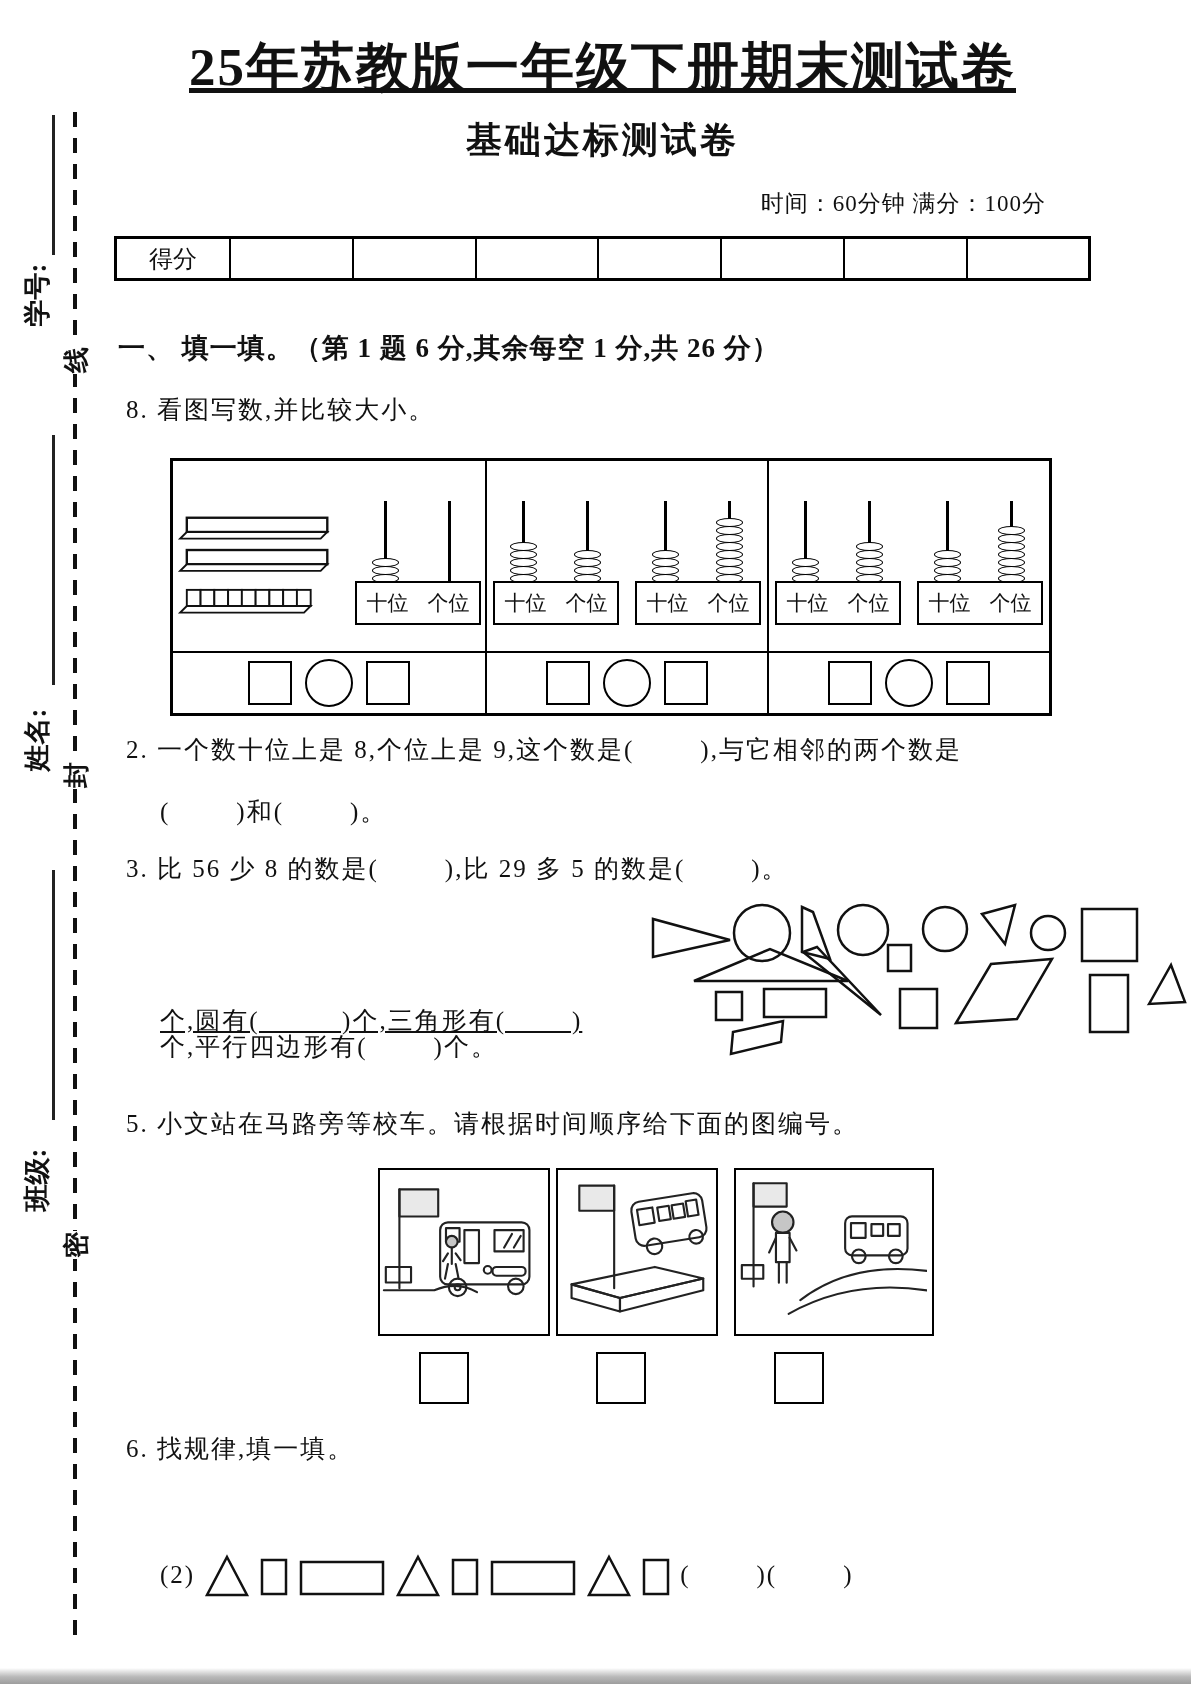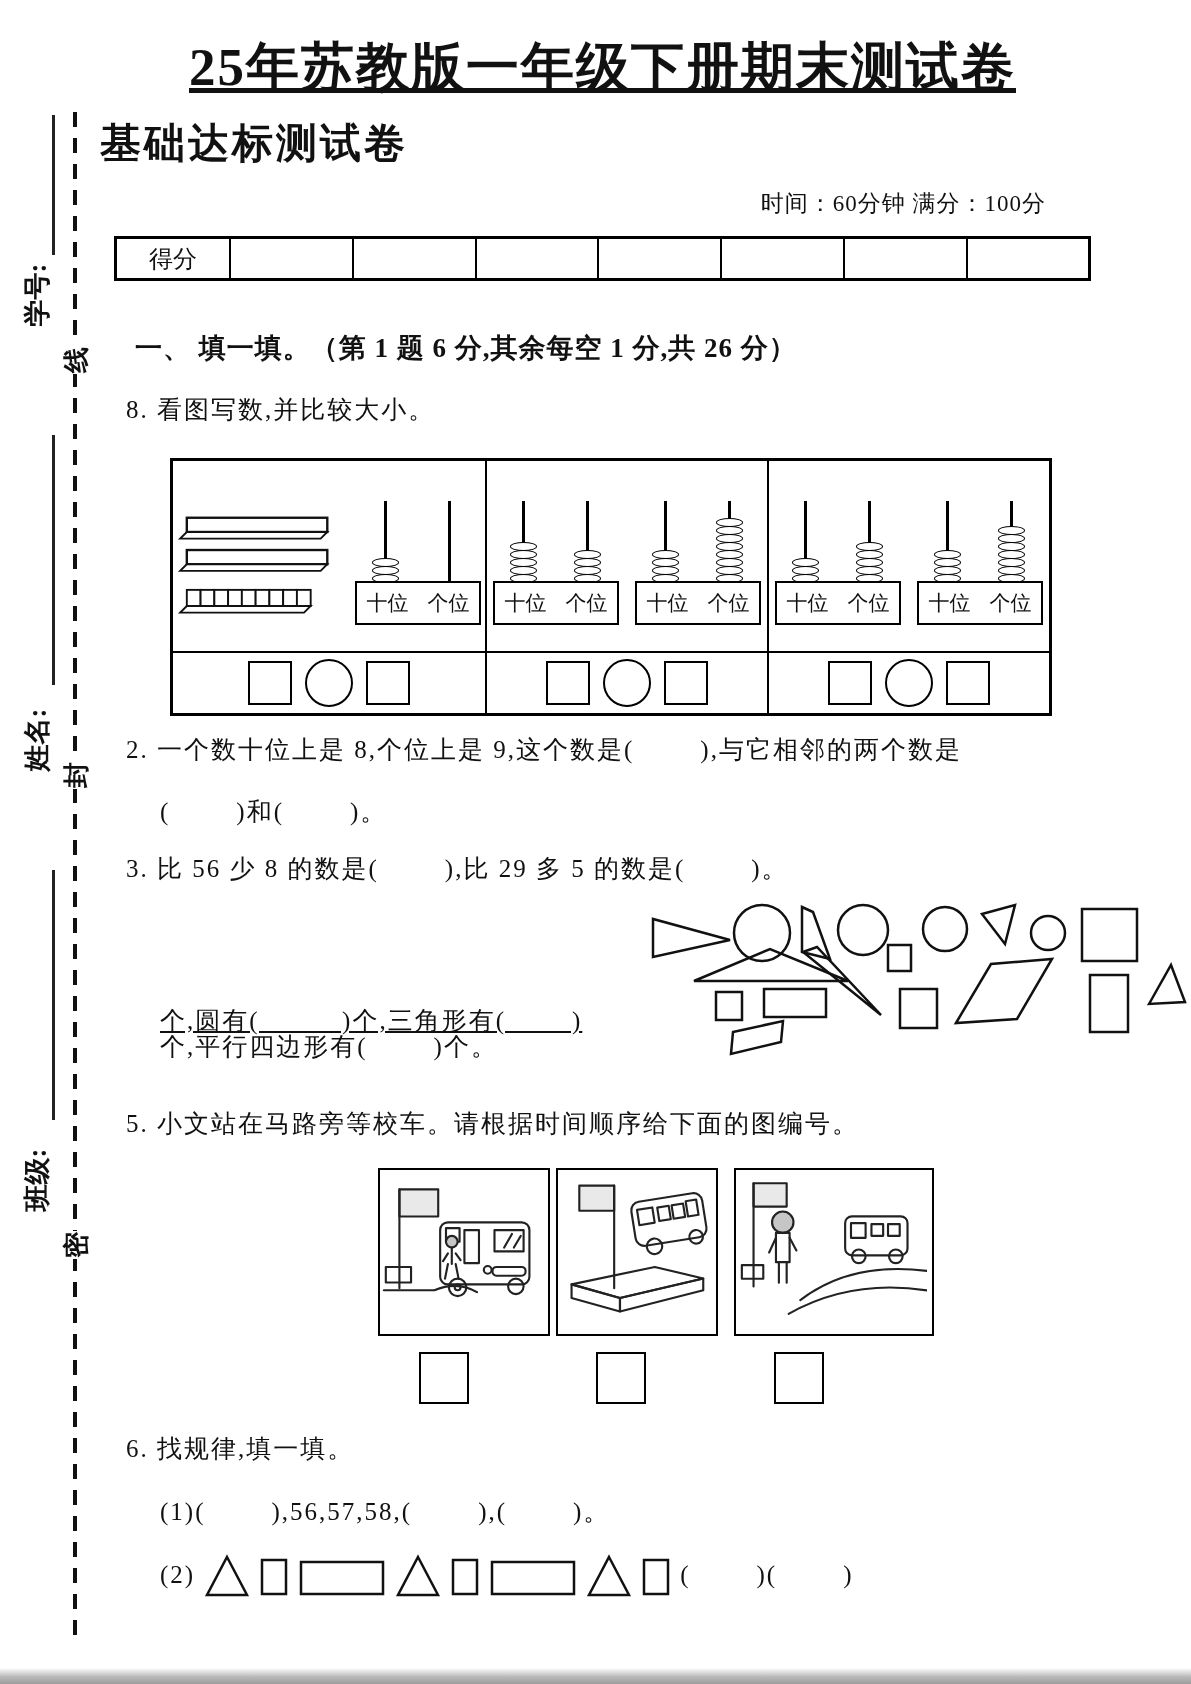--- a/index.html
+++ b/index.html
@@ -17,29 +17,29 @@
   .lab-id{left:37px;top:295px;}
   .lab-name{left:37px;top:740px;}
   .lab-class{left:37px;top:1180px;}
   .sealchar{position:absolute;white-space:nowrap;font-weight:bold;font-size:26px;background:#fff;
      padding:5px 1px;transform:translate(-50%,-50%) rotate(-90deg);}
   .sc1{left:76px;top:360px;} .sc2{left:76px;top:775px;} .sc3{left:76px;top:1245px;}
   
   .content{position:absolute;left:100px;top:0;width:1005px;height:1684px;}
   .title{position:absolute;top:32px;left:0;width:100%;text-align:center;
      font-size:53px;font-weight:900;letter-spacing:2px;text-decoration:underline;}
-  .subtitle{position:absolute;top:116px;left:0;width:100%;
-     font-size:41px;font-weight:900;letter-spacing:3px;}
+  .subtitle{position:absolute;top:116px;left:0;width:100%;text-align:center;
+     font-size:36px;font-weight:900;letter-spacing:3px;}
   .meta{position:absolute;top:188px;left:0;width:946px;text-align:right;font-size:23px;letter-spacing:1px;}
   table.score{position:absolute;top:236px;left:14px;width:977px;border-collapse:collapse;
      table-layout:fixed;font-size:24px;}
   table.score td{border:2px solid #000;height:39px;text-align:center;padding:0;}
   table.score tr td:first-child{width:112px;}
   table.score{border:3px solid #000;}
-  .sec-head{position:absolute;top:330px;left:35px;font-size:27px;font-weight:bold;letter-spacing:1px;white-space:pre;}
+  .sec-head{position:absolute;top:330px;left:18px;font-size:27px;font-weight:bold;letter-spacing:1px;white-space:pre;}
   .qline{position:absolute;font-size:25px;letter-spacing:2px;white-space:pre;}
   .q1-label{top:393px;left:26px;}
   
   .q1-box{position:absolute;top:458px;left:70px;width:876px;height:252px;border:3px solid #000;display:flex;}
   .q1-panel{flex:1;display:flex;flex-direction:column;border-right:2px solid #000;}
   .q1-panel:last-child{border-right:none;}
   .panel-top{height:156px;border-bottom:2px solid #000;display:flex;align-items:flex-end;
      justify-content:center;gap:16px;padding:8px 4px 26px 4px;}
   .panel-ans{flex:1;display:flex;align-items:center;justify-content:center;gap:13px;}
   .ans-sq{width:40px;height:40px;border:2.5px solid #000;background:#fff;}
@@ -356,21 +356,20 @@
             <circle cx="164" cy="87" r="7"></circle>
         </g>
       </svg>
     </div>
 
     <div class="bus-ans ba1"></div>
     <div class="bus-ans ba2"></div>
     <div class="bus-ans ba3"></div>
 
     <div class="qline q6l">6. 找规律,填一填。</div>
-    <div class="qline q6p1">(1)(        ),56,57,58,(        ),(        )。</div>
 
     <div class="q6p2">
       <span>(2)</span>
       <span class="q6-shapes" style="display:flex;align-items:flex-end;gap:9px;"><svg width="46" height="46" viewBox="0 0 46 46">
             <polygon points="23,5 43,43 3,43"></polygon>
           </svg><svg width="30" height="46" viewBox="0 0 30 46">
             <rect x="3" y="8" width="24" height="34"></rect>
           </svg><svg width="88" height="46" viewBox="0 0 88 46">
             <rect x="3" y="10" width="82" height="32"></rect>
           </svg><svg width="46" height="46" viewBox="0 0 46 46">

